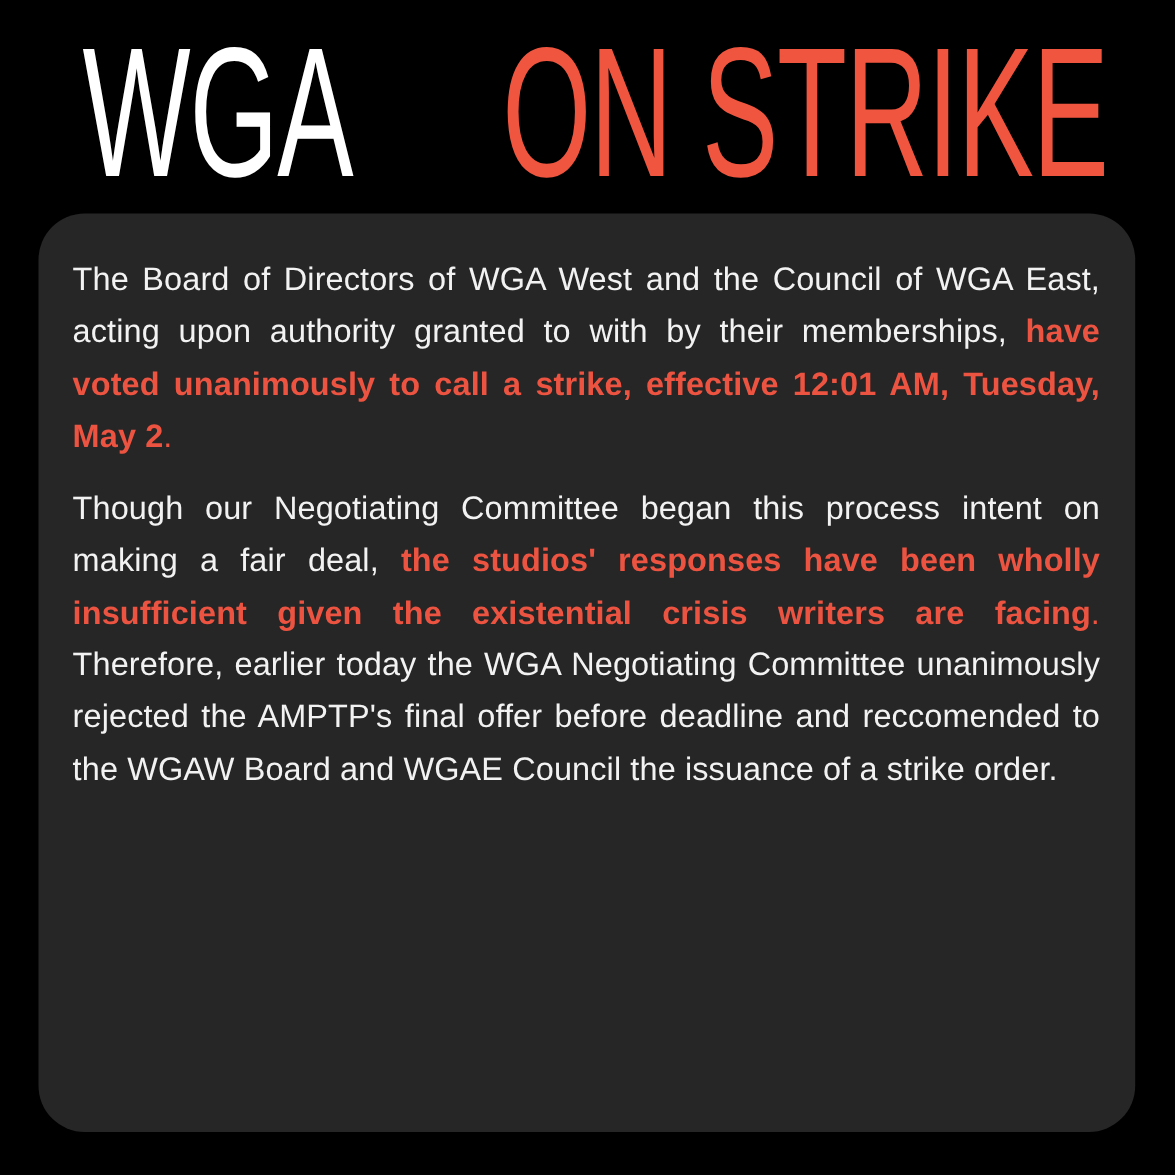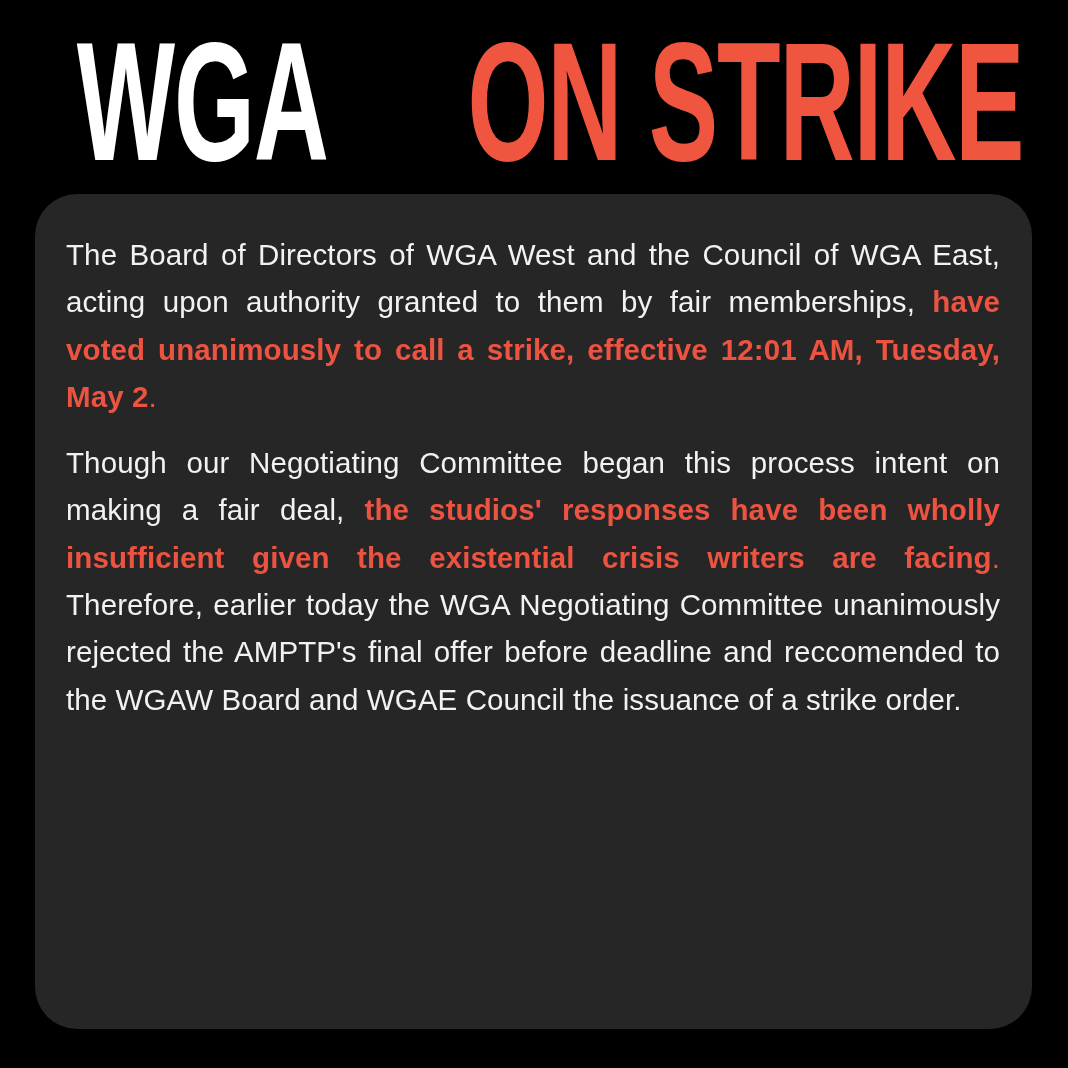--- a/index.html
+++ b/index.html
@@ -16,21 +16,21 @@
     }
     .headline {
       position: absolute;
       left: 0;
       top: 22px;
       width: 1016px;
       height: 160px;
       text-align: right;
       white-space: nowrap;
       font-family: "Liberation Sans", "DejaVu Sans", sans-serif;
-      font-weight: 700;
+      font-weight: 400;
       font-size: 168px;
       line-height: 160px;
       letter-spacing: -2px;
     }
     .headline span {
       display: inline-block;
       transform: scaleX(0.62);
       transform-origin: center;
     }
     .headline .wga {
@@ -72,17 +72,17 @@
   </style>
 </head>
 <body>
 
 <div class="headline">
   <span class="wga">WGA</span>
   <span class="onstrike">ON STRIKE</span>
 </div>
 
 <div class="card">
-  <p class="para"><span>The Board of Directors of WGA West and the Council of WGA East, acting upon authority granted to them by fair memberships, </span><span class="hl">have voted unanimously to call a strike, effective 12:01 AM, Tuesday, May 2</span><span class="dot">.</span></p>
+  <p class="para"><span>The Board of Directors of WGA West and the Council of WGA East, acting upon authority granted to with by their memberships, </span><span class="hl">have voted unanimously to call a strike, effective 12:01 AM, Tuesday, May 2</span><span class="dot">.</span></p>
 
 
   <p class="para"><span>Though our Negotiating Committee began this process intent on making a fair deal, </span><span class="hl">the studios' responses have been wholly insufficient given the existential crisis writers are facing</span><span class="dot">.</span><span> Therefore, earlier today the WGA Negotiating Committee unanimously rejected the AMPTP's final offer before deadline and reccomended to the WGAW Board and WGAE Council the issuance of a strike order.</span></p>
 </div>
 
 </body></html>

